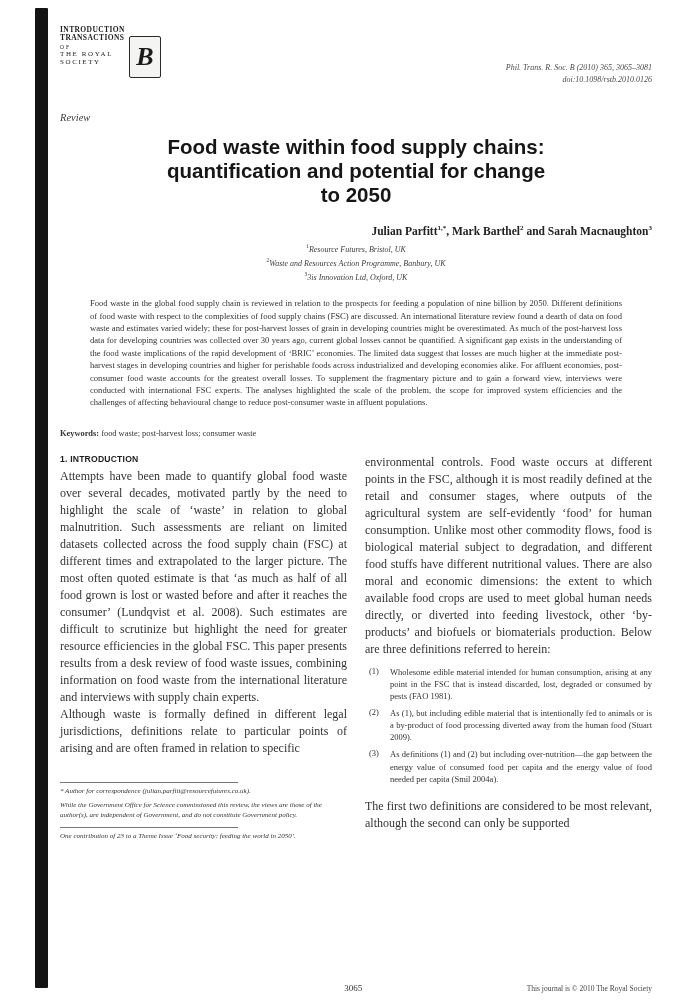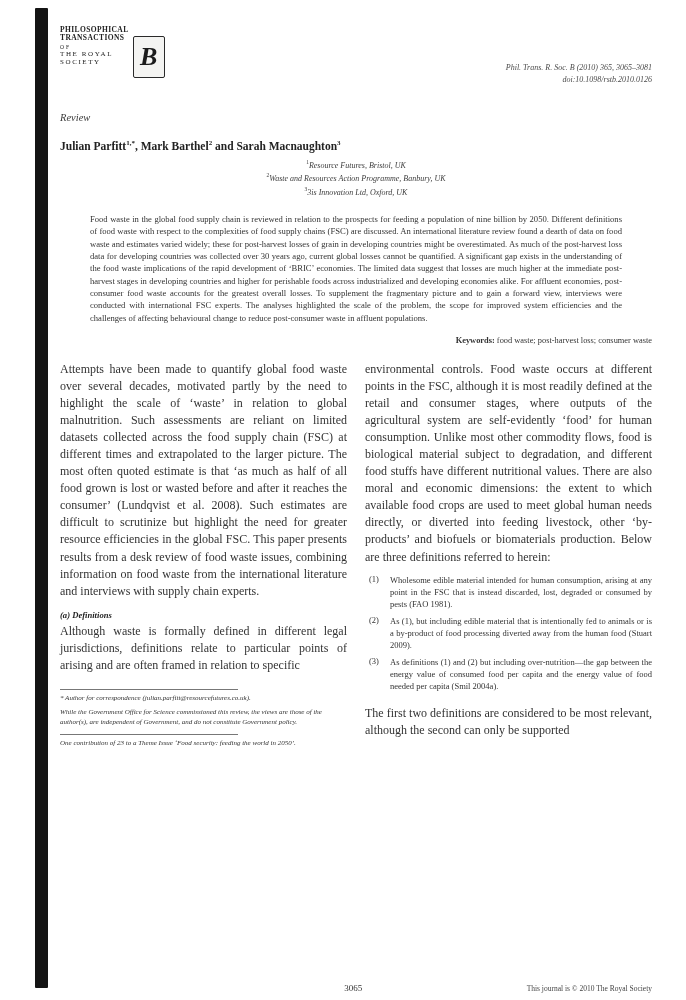--- a/index.html
+++ b/index.html
@@ -31,28 +31,28 @@
     font-family:"Liberation Serif",serif;font-weight:bold;font-style:italic;
     font-size:26px;color:#1c1c1c;margin-top:10px;background:#f4f4f2;
   }
   .cite{ text-align:right;font-style:italic;font-size:8px;color:#4a4a4a;margin-top:36px;line-height:1.5;}
   
   .kicker{text-align:left;font-style:italic;font-size:10.5px;color:#3a3a3a;margin-top:14px;}
   .title{
     text-align:center;font-family:"Liberation Sans",sans-serif;font-weight:bold;
     font-size:20.5px;line-height:1.18;color:#161616;margin-top:12px;
   }
-  .authors{text-align:left;font-size:11.5px;font-weight:bold;color:#222;margin-top:16px;}
+  .authors{text-align:right;font-size:11.5px;font-weight:bold;color:#222;margin-top:16px;}
   .authors sup{font-size:7px;}
   .affils{text-align:center;font-style:italic;font-size:8px;color:#3c3c3c;margin-top:6px;line-height:1.5;}
   .affils sup{font-size:5.5px;font-style:normal;}
   .abstract{
     margin:14px 30px 0 30px;text-align:justify;font-size:8.6px;line-height:1.44;color:#333;
   }
-  .keywords{text-align:right;font-size:8.4px;margin-top:12px;color:#333;}
+  .keywords{text-align:left;font-size:8.4px;margin-top:20px;color:#333;}
   .keywords b{font-weight:bold;}
   
   .columns{display:flex;gap:18px;margin-top:16px;height:392px;}
   .col{flex:1;display:flex;flex-direction:column;}
   .col p{margin:0;text-align:justify;font-size:12px;line-height:1.42;color:#333;}
   h2.sec{
     font-family:"Liberation Sans",sans-serif;font-size:8.6px;font-weight:bold;
     color:#1d1d1d;margin:0 0 4px 0;letter-spacing:.2px;
   }
   h3.subsec{font-size:8.6px;font-style:italic;font-weight:bold;color:#222;margin:10px 0 3px 0;}
@@ -75,36 +75,41 @@
 <body>
 
 <div class="page">
   <div class="scan-strip"></div>
 
   <div class="content">
 
     <div class="head">
       <div class="logo">
         <div class="logo-text">
-          <div class="l1">PHILOSOPHICAL</div>
+          <div class="l1">INTRODUCTION</div>
           <div class="l2">TRANSACTIONS</div>
           <div class="l3">OF</div>
           <div class="l4">THE ROYAL</div>
           <div class="l5">SOCIETY</div>
         </div>
         <div class="emblem">B</div>
       </div>
       <div class="cite">
         <div>Phil. Trans. R. Soc. B (2010) 365, 3065–3081</div>
         <div>doi:10.1098/rstb.2010.0126</div>
       </div>
     </div>
 
     <div class="kicker">Review</div>
 
+    <h1 class="title">
+      <span>Food waste within food supply chains:</span><br>
+      <span>quantification and potential for change</span><br>
+      <span>to 2050</span>
+    </h1>
 
     <div class="authors">
       <span>Julian Parfitt</span><sup>1,*</sup><span>, </span><span>Mark Barthel</span><sup>2</sup><span> and </span><span>Sarah Macnaughton</span><sup>3</sup>
     </div>
 
     <div class="affils">
       <div><sup>1</sup><span>Resource Futures, Bristol, UK</span></div>
       <div><sup>2</sup><span>Waste and Resources Action Programme, Banbury, UK</span></div>
       <div><sup>3</sup><span>3is Innovation Ltd, Oxford, UK</span></div>
     </div>
@@ -112,22 +117,22 @@
     <p class="abstract">Food waste in the global food supply chain is reviewed in relation to the prospects for feeding a population of nine billion by 2050. Different definitions of food waste with respect to the complexities of food supply chains (FSC) are discussed. An international literature review found a dearth of data on food waste and estimates varied widely; these for post-harvest losses of grain in developing countries might be overestimated. As much of the post-harvest loss data for developing countries was collected over 30 years ago, current global losses cannot be quantified. A significant gap exists in the understanding of the food waste implications of the rapid development of ‘BRIC’ economies. The limited data suggest that losses are much higher at the immediate post-harvest stages in developing countries and higher for perishable foods across industrialized and developing economies alike. For affluent economies, post-consumer food waste accounts for the greatest overall losses. To supplement the fragmentary picture and to gain a forward view, interviews were conducted with international FSC experts. The analyses highlighted the scale of the problem, the scope for improved system efficiencies and the challenges of affecting behavioural change to reduce post-consumer waste in affluent populations.</p>
 
     <p class="keywords">
       <b>Keywords:</b>
       <span>food waste; post-harvest loss; consumer waste</span>
     </p>
 
     <div class="columns">
 
       <div class="col">
+        <h2 class="sec">1. INTRODUCTION</h2>
         <p>Attempts have been made to quantify global food waste over several decades, motivated partly by the need to highlight the scale of ‘waste’ in relation to global malnutrition. Such assessments are reliant on limited datasets collected across the food supply chain (FSC) at different times and extrapolated to the larger picture. The most often quoted estimate is that ‘as much as half of all food grown is lost or wasted before and after it reaches the consumer’ (Lundqvist et al. 2008). Such estimates are difficult to scrutinize but highlight the need for greater resource efficiencies in the global FSC. This paper presents results from a desk review of food waste issues, combining information on food waste from the international literature and interviews with supply chain experts.</p>
-        <h3 class="subsec">(a) Definitions</h3>
         <p>Although waste is formally defined in different legal jurisdictions, definitions relate to particular points of arising and are often framed in relation to specific</p>
 
         <div class="footnotes">
           <hr class="fn-rule">
           <p>* Author for correspondence (julian.parfitt@resourcefutures.co.uk).</p>
           <p>While the Government Office for Science commissioned this review, the views are those of the author(s), are independent of Government, and do not constitute Government policy.</p>
           <hr class="fn-rule">
           <p>One contribution of 23 to a Theme Issue ‘Food security: feeding the world in 2050’.</p>
         </div>
       </div>

